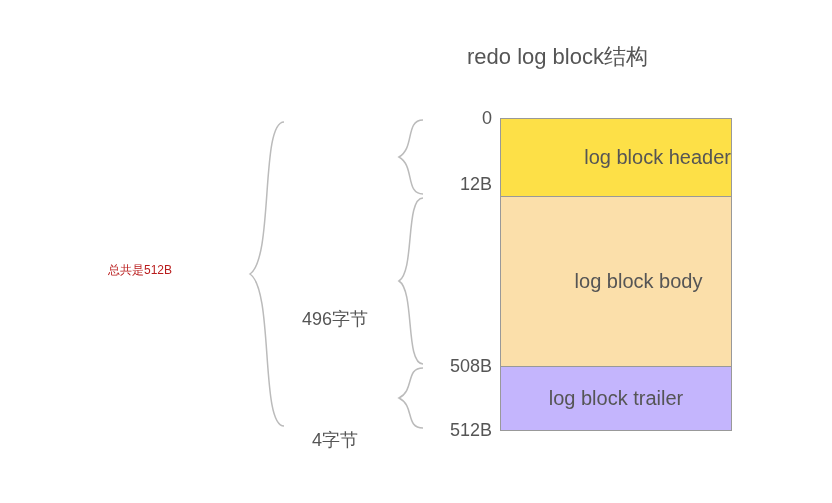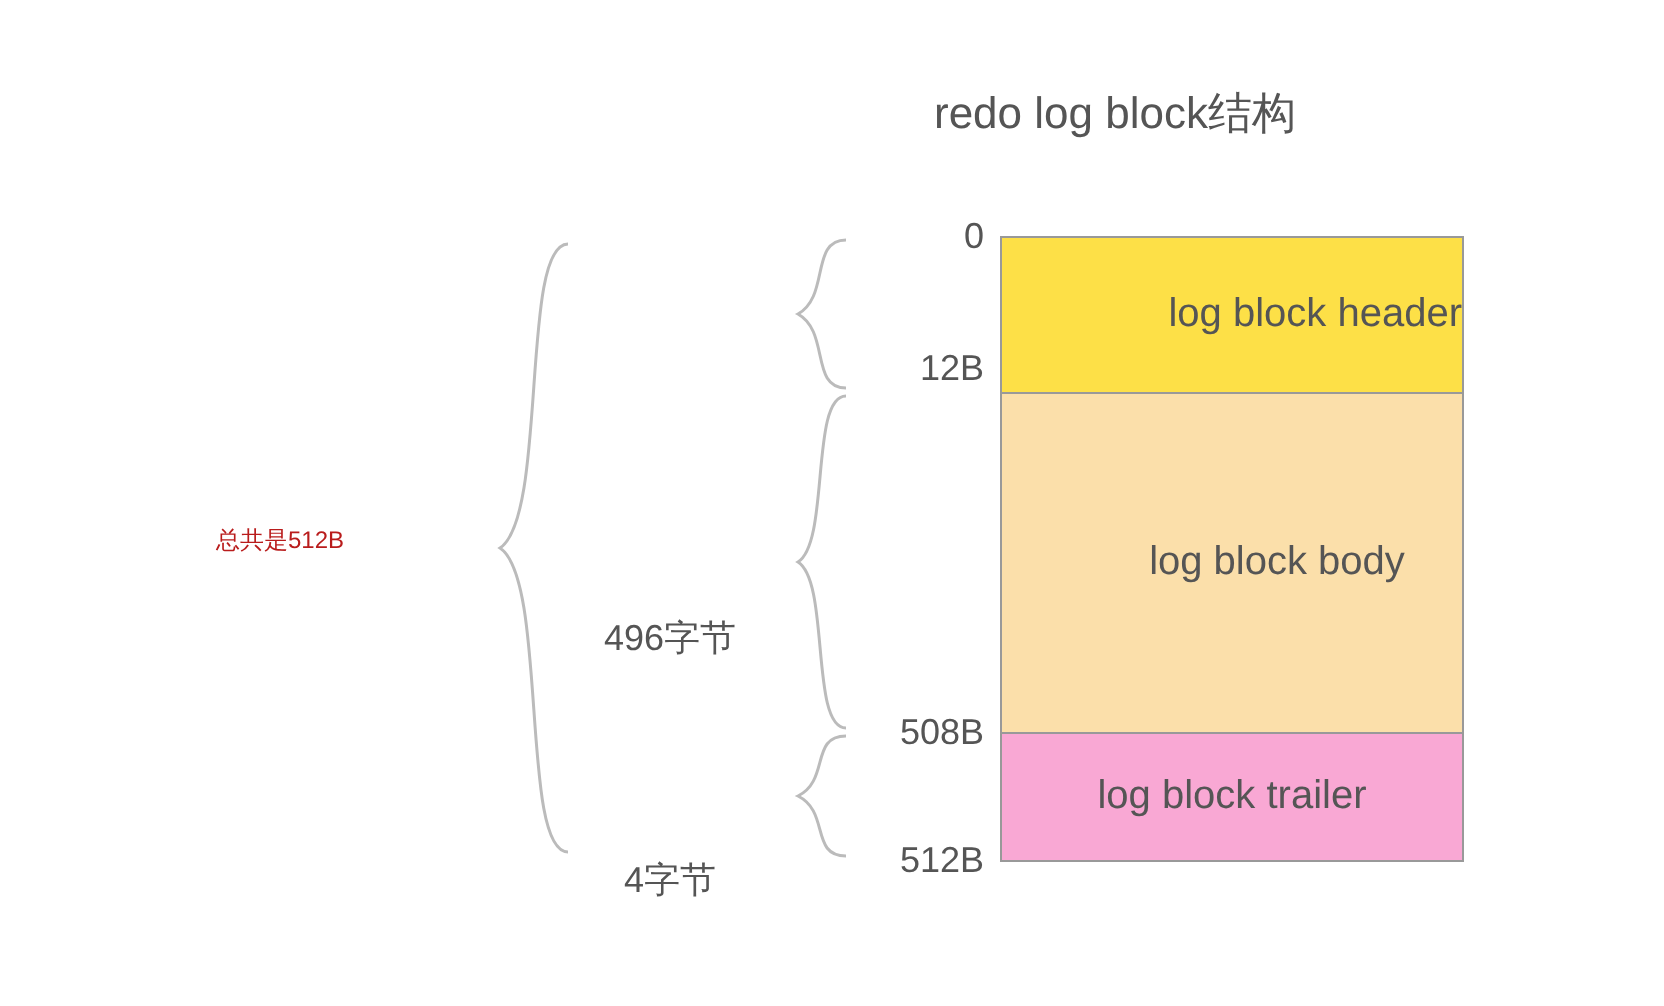--- a/index.html
+++ b/index.html
@@ -42,21 +42,21 @@
     box-sizing: border-box;
     display: flex;
     align-items: center;
     justify-content: center;
     font-size: 20px;
     color: #555;
     border-bottom: 1px solid #999;
   }
   .block-header  { height: 78px;  background: #fde047; justify-content: flex-end; }
   .block-body    { height: 170px; background: #fbdfaa; padding-left: 45px; }
-  .block-trailer { height: 64px;  background: #f9a8d4; }
+  .block-trailer { height: 64px;  background: #c4b5fd; }
 
   
   .offset {
     position: absolute;
     font-size: 18px;
     color: #555;
     text-align: right;
     width: 60px;
   }
 

